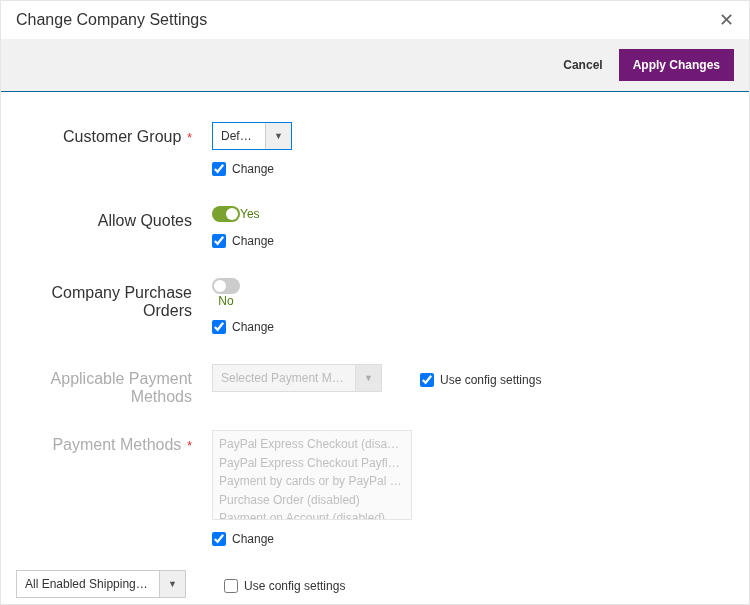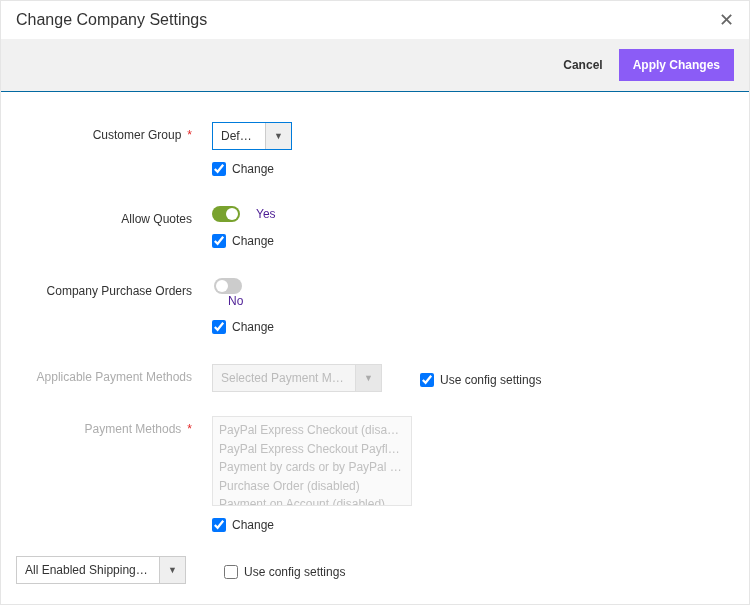--- a/index.html
+++ b/index.html
@@ -45,21 +45,21 @@
     .btn-cancel {
       background: none;
       border: none;
       font-size: 12px;
       font-weight: 600;
       color: #333;
       cursor: pointer;
       padding: 8px 4px;
     }
     .btn-primary {
-      background: #8b5cf6;
+      background: #701a75;
       color: #fff;
       border: none;
       font-size: 12px;
       font-weight: 600;
       padding: 9px 14px;
       cursor: pointer;
     }
 
     .form-body {
       padding: 30px 15px 15px 15px;
@@ -69,21 +69,21 @@
     .form-row {
       display: flex;
       align-items: flex-start;
       margin-bottom: 6px;
     }
     .label-col {
       width: 196px;
       text-align: right;
       padding-right: 20px;
       color: #333;
-      font-size: 12px;
+      font-size: 16px;
       padding-top: 6px;
       flex-shrink: 0;
     }
     .label-col.muted { color: #adadad; }
     .required::after {
       content: "*";
       color: #e22626;
       margin-left: 6px;
       font-size: 12px;
     }
@@ -151,21 +151,21 @@
       background: #ccc;
     }
     .toggle.on { background: #79a22e; }
     .toggle-knob {
       position:absolute;
       top:2px; left:2px;
       width:12px; height:12px;
       background:#fff; border-radius:50%;
     }
     .toggle.on .toggle-knob { left:14px; }
-    .toggle-label { margin-left:16px; font-size:12px; color:#4c1d95;}
+    .toggle-label { margin-left:0; font-size:12px; color:#4d7c0f;}
 
     .side-check {
       display:flex;
       align-items:center;
       gap:6px;
       margin-left: 30px;
       font-size:12px;
       color:#333;
       padding-top:4px;
     }

